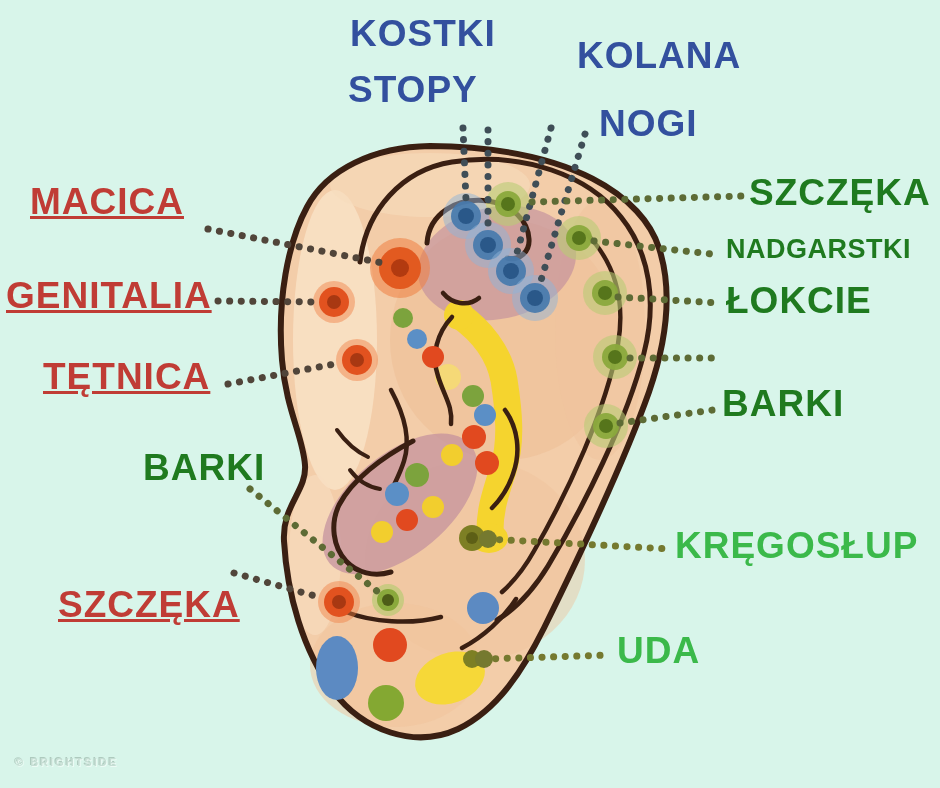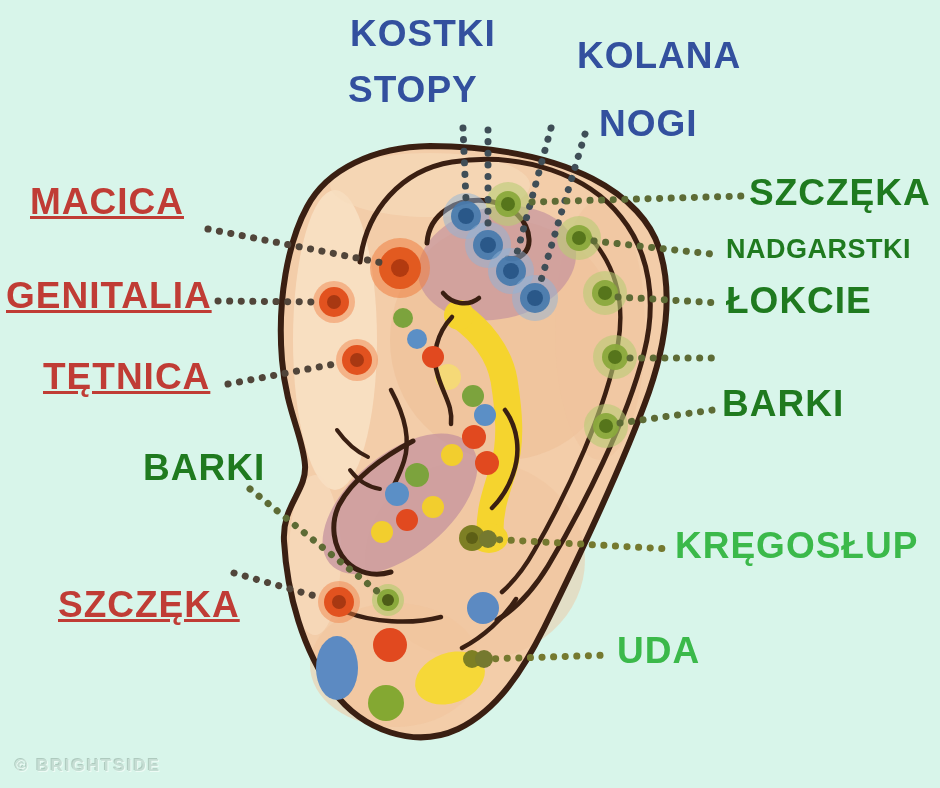--- a/index.html
+++ b/index.html
@@ -5,21 +5,21 @@
   html,body{margin:0;padding:0;}
   body{width:940px;height:788px;overflow:hidden;font-family:"Liberation Sans",sans-serif;}
   #stage{position:relative;width:940px;height:788px;background:var(--bg,#d8f5ea);}
   #ear-svg{position:absolute;left:0;top:0;width:940px;height:788px;}
   .lbl{position:absolute;font-weight:700;font-size:37px;line-height:1.05;letter-spacing:1px;white-space:nowrap;}
   .lbl.small{font-size:27px;letter-spacing:.5px;}
   .c-blue{color:var(--blue,#33509e);}
   .c-red{color:var(--red,#c03c35);text-decoration:underline;}
   .c-green{color:var(--green,#1f7a1f);}
   .c-bright{color:var(--bright,#3bb94a);}
-  .watermark{position:absolute;left:15px;top:756px;font-weight:700;font-size:17px;letter-spacing:2px;
+  .watermark{position:absolute;left:15px;top:756px;font-weight:700;font-size:11px;letter-spacing:2px;
     color:#c6ded4;text-shadow:1px 1px 0 #edfbf5,-1px -1px 0 #aecabe;}
 </style>
 </head>
 <body>
 
 <div id="stage">
 
   <svg id="ear-svg" viewBox="0 0 940 788">
 
     <g>

